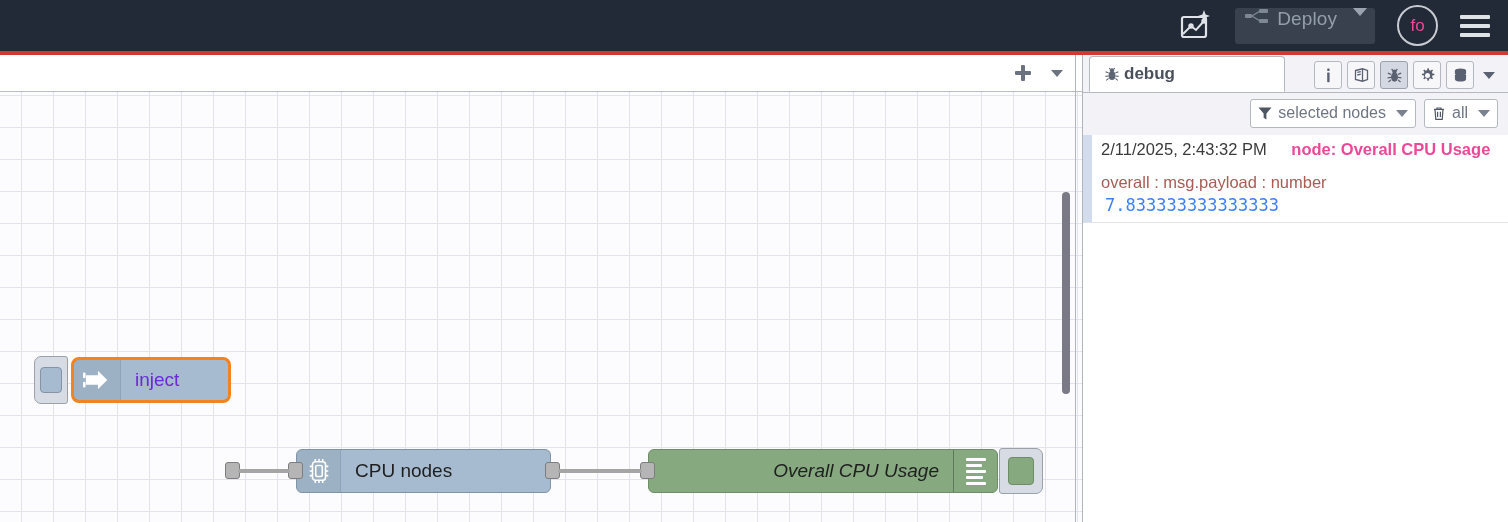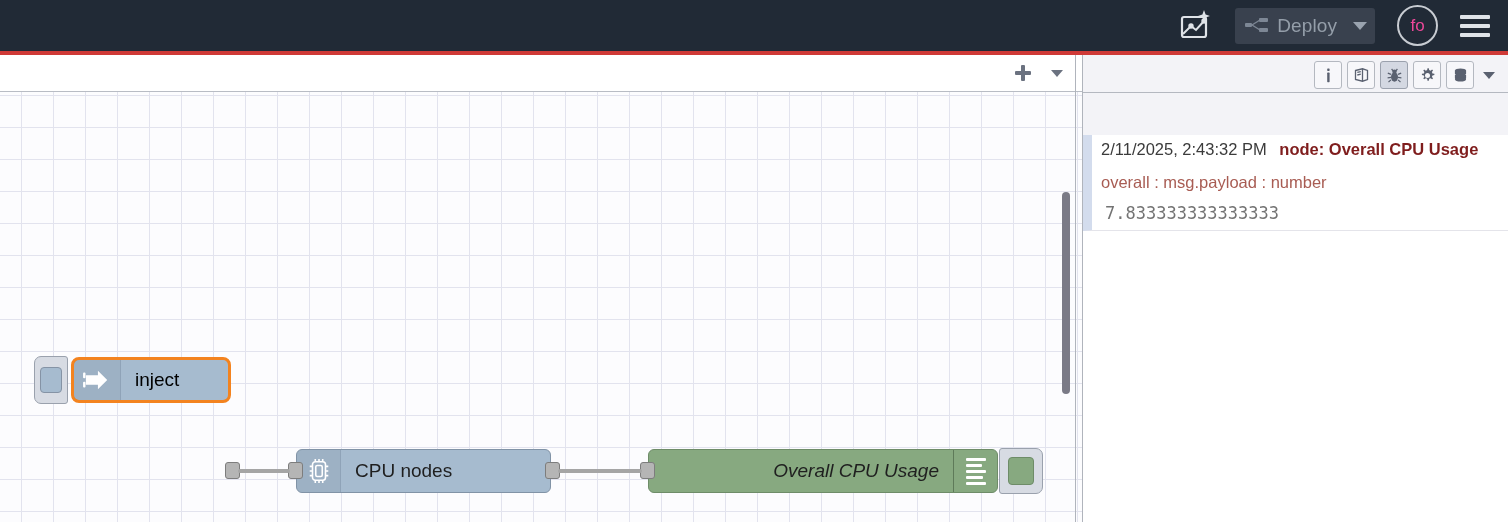--- a/index.html
+++ b/index.html
@@ -46,21 +46,21 @@
     height: 40px;
     margin-right: 20px;
     color: #dfe3e8;
   }
 
   .deploy-btn {
     height: 36px;
     background: #39414e;
     border-radius: 3px;
     display: flex;
-    align-items: center;
+    align-items: flex-start;
     padding: 0 8px 0 10px;
     margin-right: 22px;
     color: #8d97a4;
     cursor: default;
   }
   .deploy-icon { width: 26px; height: 18px; margin-right: 6px; color: #7d8795; }
   .deploy-label {
     font-size: 19px;
     color: #949ea9;
     letter-spacing: 0.1px;
@@ -173,21 +173,21 @@
     align-items: center;
     justify-content: center;
     background: rgba(0,0,0,0.05);
     border-right: 1px solid #8fa3b8;
     border-radius: 4px 0 0 4px;
   }
   .node-inject .n-label {
     flex: 1;
     padding-left: 14px;
     font-size: 19px;
-    color: #000000;
+    color: #6d28d9;
   }
   .inject-btn {
     position: absolute;
     left: 34px;
     top: 264px;
     width: 34px;
     height: 48px;
     background: #d7dbe3;
     border: 1px solid #9aa1ad;
     border-radius: 7px 3px 3px 7px;
@@ -450,34 +450,34 @@
     background: #ffffff;
   }
   .dbg-meta {
     font-size: 16.5px;
     color: #3b3b3b;
     white-space: nowrap;
     overflow: hidden;
   }
   .dbg-node {
     font-weight: bold;
-    margin-left: 8px;
-    color: #7f1d1d;
+    margin-left: 20px;
+    color: #ec4899;
   }
   .dbg-topic {
     font-size: 16.5px;
     color: #a85c53;
     margin-top: 14px;
     white-space: nowrap;
   }
   .dbg-value {
     font-family: "DejaVu Sans Mono", monospace;
     font-size: 17px;
-    color: #737373;
-    margin-top: 11px;
+    color: #3b82f6;
+    margin-top: 3px;
     padding-left: 4px;
     white-space: nowrap;
   }
 </style>
 </head>
 <body>
 
 <div id="app">
 
   <div class="header">
@@ -586,20 +586,32 @@
 
     <div class="canvas-scrollbar"></div>
   </div>
 
   <div class="canvas-divider"></div>
 
   <div class="sidebar">
 
     <div class="sb-tabrow">
 
+      <div class="sb-tab">
+        <span class="bug-ico">
+          <svg viewBox="0 0 16 16" fill="currentColor">
+            <ellipse cx="8" cy="9.5" rx="3.4" ry="4.5"></ellipse>
+            <circle cx="8" cy="4.3" r="2.1"></circle>
+            <path d="M5.2 2 L6.6 3.6 M10.8 2 L9.4 3.6" stroke="currentColor" stroke-width="1.1" fill="none"></path>
+            <path d="M4.6 7 L1.6 5.8 M4.6 10 L1.4 10.4 M4.6 12.4 L2.2 14.4
+                     M11.4 7 L14.4 5.8 M11.4 10 L14.6 10.4 M11.4 12.4 L13.8 14.4" stroke="currentColor" stroke-width="1.1" fill="none"></path>
+          </svg>
+        </span>
+        <span class="sb-tab-label">debug</span>
+      </div>
 
       <div class="sb-tools">
 
         <div class="sb-tool">
           <svg viewBox="0 0 17 17" fill="currentColor">
             <rect x="7.2" y="1.5" width="2.4" height="2.4" rx="0.6"></rect>
             <rect x="7.2" y="5.6" width="2.4" height="9.6" rx="0.6"></rect>
           </svg>
         </div>
 
@@ -636,20 +648,45 @@
             <ellipse cx="8.5" cy="12.4" rx="5.6" ry="2.1"></ellipse>
           </svg>
         </div>
 
         <div class="sb-tool-caret">
           <span class="caret-down"></span>
         </div>
       </div>
     </div>
 
+    <div class="sb-filterrow">
+
+      <div class="filter-btn">
+        <span class="fi">
+          <svg viewBox="0 0 14 15" fill="currentColor">
+            <path d="M0.5 1.5 h13 L8.4 7.6 V13.4 L5.6 11.8 V7.6 z"></path>
+          </svg>
+        </span>
+        <span>selected nodes</span>
+        <span class="caret-down"></span>
+      </div>
+
+      <div class="filter-btn">
+        <span class="fi">
+          <svg viewBox="0 0 14 15" fill="none" stroke="currentColor" stroke-width="1.2">
+            <path d="M2 3.4 h10"></path>
+            <path d="M5 3.4 V2 h4 v1.4"></path>
+            <path d="M3 3.4 L3.8 13.4 h6.4 L11 3.4"></path>
+            <path d="M5.6 5.8 v5.2 M8.4 5.8 v5.2"></path>
+          </svg>
+        </span>
+        <span>all</span>
+        <span class="caret-down"></span>
+      </div>
+    </div>
 
     <div class="sb-messages">
       <div class="dbg-msg">
         <div class="dbg-meta">
           <span>2/11/2025, 2:43:32 PM</span>
           <span class="dbg-node">node: Overall CPU Usage</span>
         </div>
         <div class="dbg-topic">overall : msg.payload : number</div>
         <div class="dbg-value">7.833333333333333</div>
       </div>

